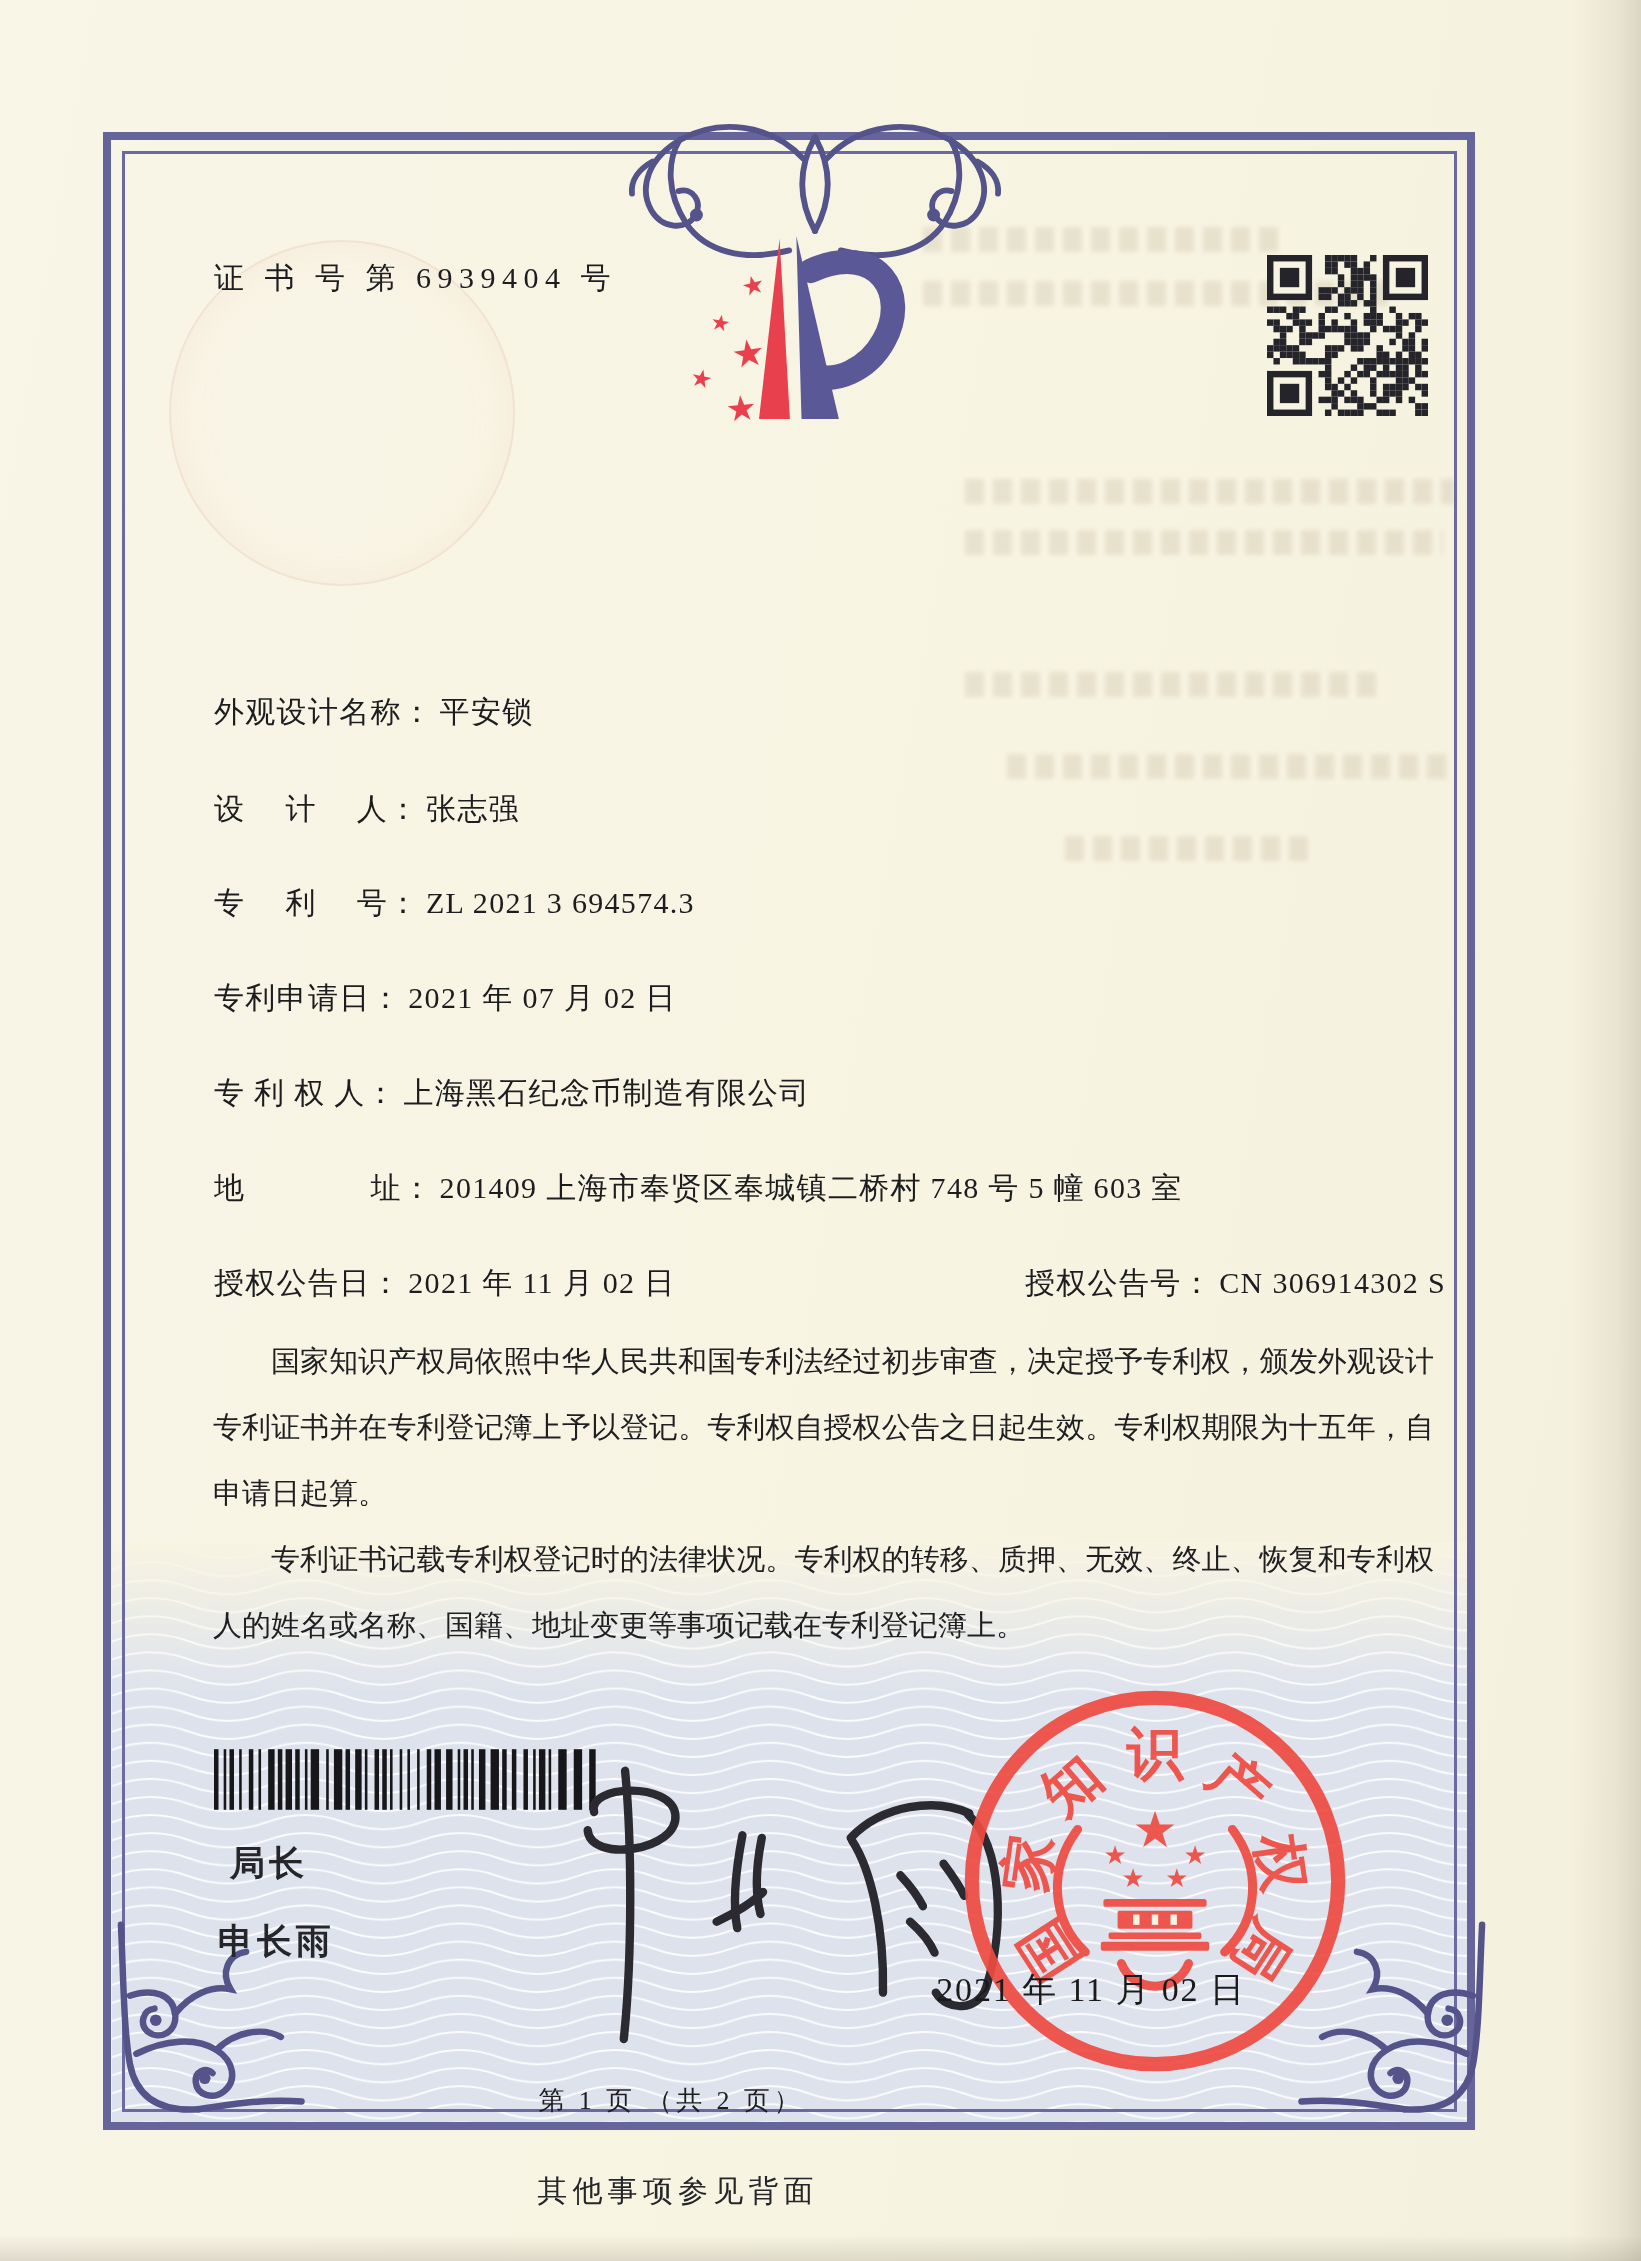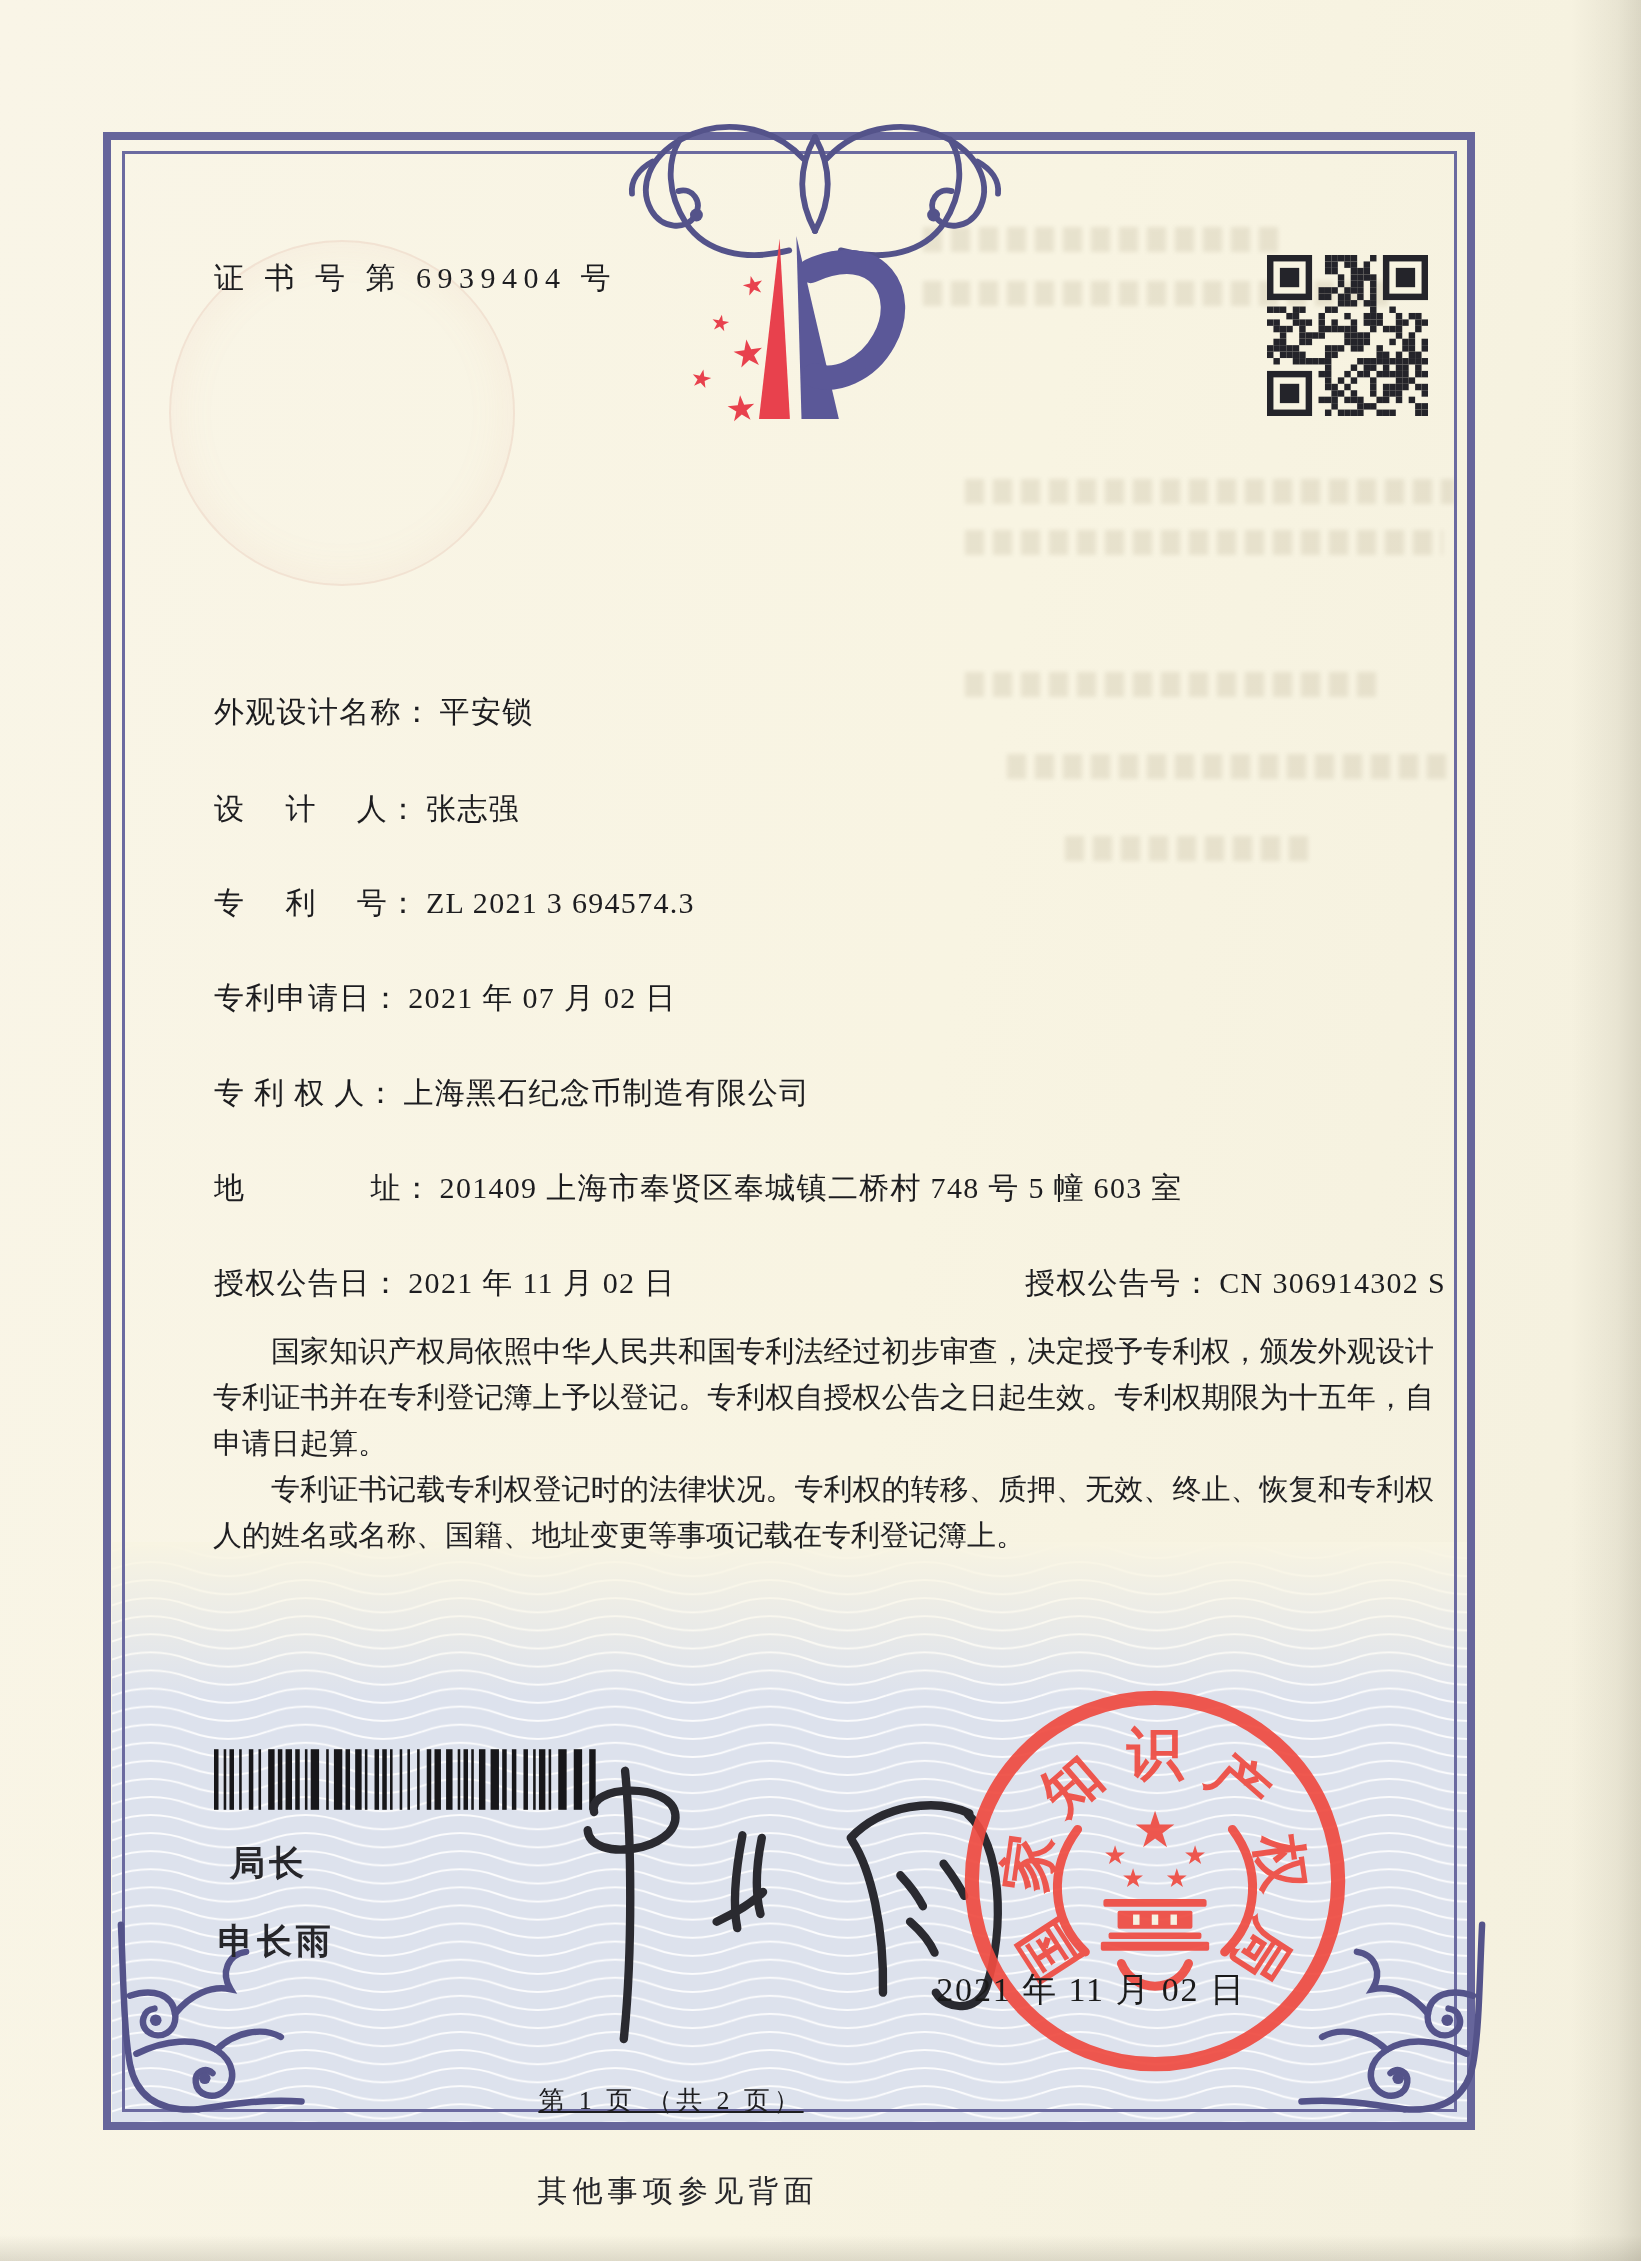--- a/index.html
+++ b/index.html
@@ -24,28 +24,28 @@
         background:repeating-linear-gradient(90deg,#77663f 0 19.4px,rgba(0,0,0,0) 19.4px 28px);}
   .ghost-stamp{left:169px;top:240px;width:342px;height:342px;border-radius:50%;z-index:1;
         border:2.6px solid rgba(209,146,130,.18);box-shadow:inset 0 0 45px rgba(222,160,140,.10);}
   
   .certno{left:214px;top:258px;font-size:30px;letter-spacing:6.5px;z-index:6;}
   .title{left:103px;top:469px;width:1373px;text-align:center;font-size:62px;font-weight:bold;
         letter-spacing:10.3px;color:#141414;z-index:6;}
   .row{left:214px;font-size:30px;letter-spacing:1.3px;z-index:6;white-space:nowrap;}
   .row .val{margin-left:6.5px;}
   .auth2{left:811px;top:0;position:absolute;}
-  .bodytext{left:213px;top:1328px;width:1221px;z-index:6;font-size:29px;line-height:46px;
+  .bodytext{left:213px;top:1328px;width:1221px;z-index:6;font-size:29px;line-height:66px;
         text-align:justify;color:#1f1f22;}
   .bodytext p{margin:0;text-indent:2em;}
   .signer{left:218px;font-size:35px;font-weight:bold;font-family:"Liberation Sans","DejaVu Sans",sans-serif;
         letter-spacing:3.9px;z-index:6;color:#26262a;}
   .sealdate{left:923px;top:1967px;width:336px;text-align:center;font-size:34px;letter-spacing:1.9px;
         z-index:8;color:#1a1a1a;}
-  .footer-page{left:503px;top:2083px;width:336px;text-align:center;font-size:26px;letter-spacing:3.9px;z-index:6;text-decoration:underline;}
+  .footer-page{left:503px;top:2083px;width:336px;text-align:center;font-size:26px;letter-spacing:3.9px;z-index:6;}
   .backnote{left:452px;top:2171px;width:452px;text-align:center;font-size:30px;letter-spacing:5.2px;z-index:6;color:#26262a;}
   svg{display:block;}
 </style>
 </head>
 <body>
 
 <div class="page">
 
   <div class="abs edge-right"></div>
   <div class="abs edge-bottom"></div>

